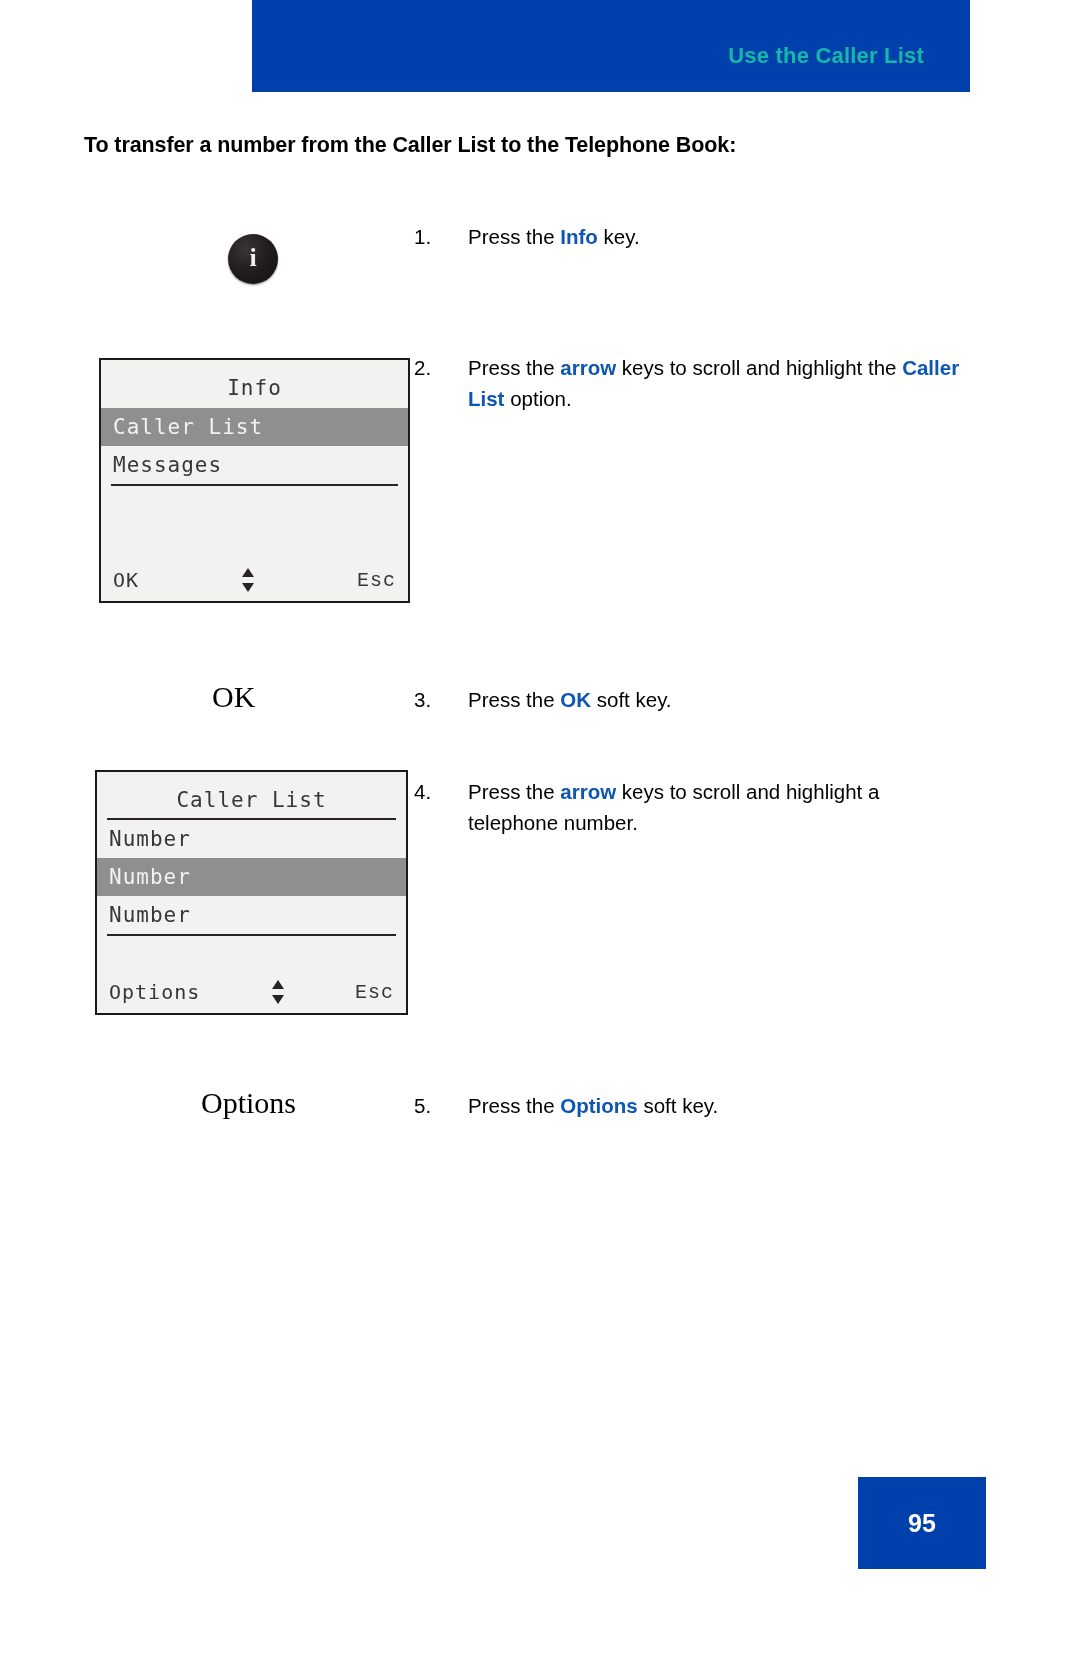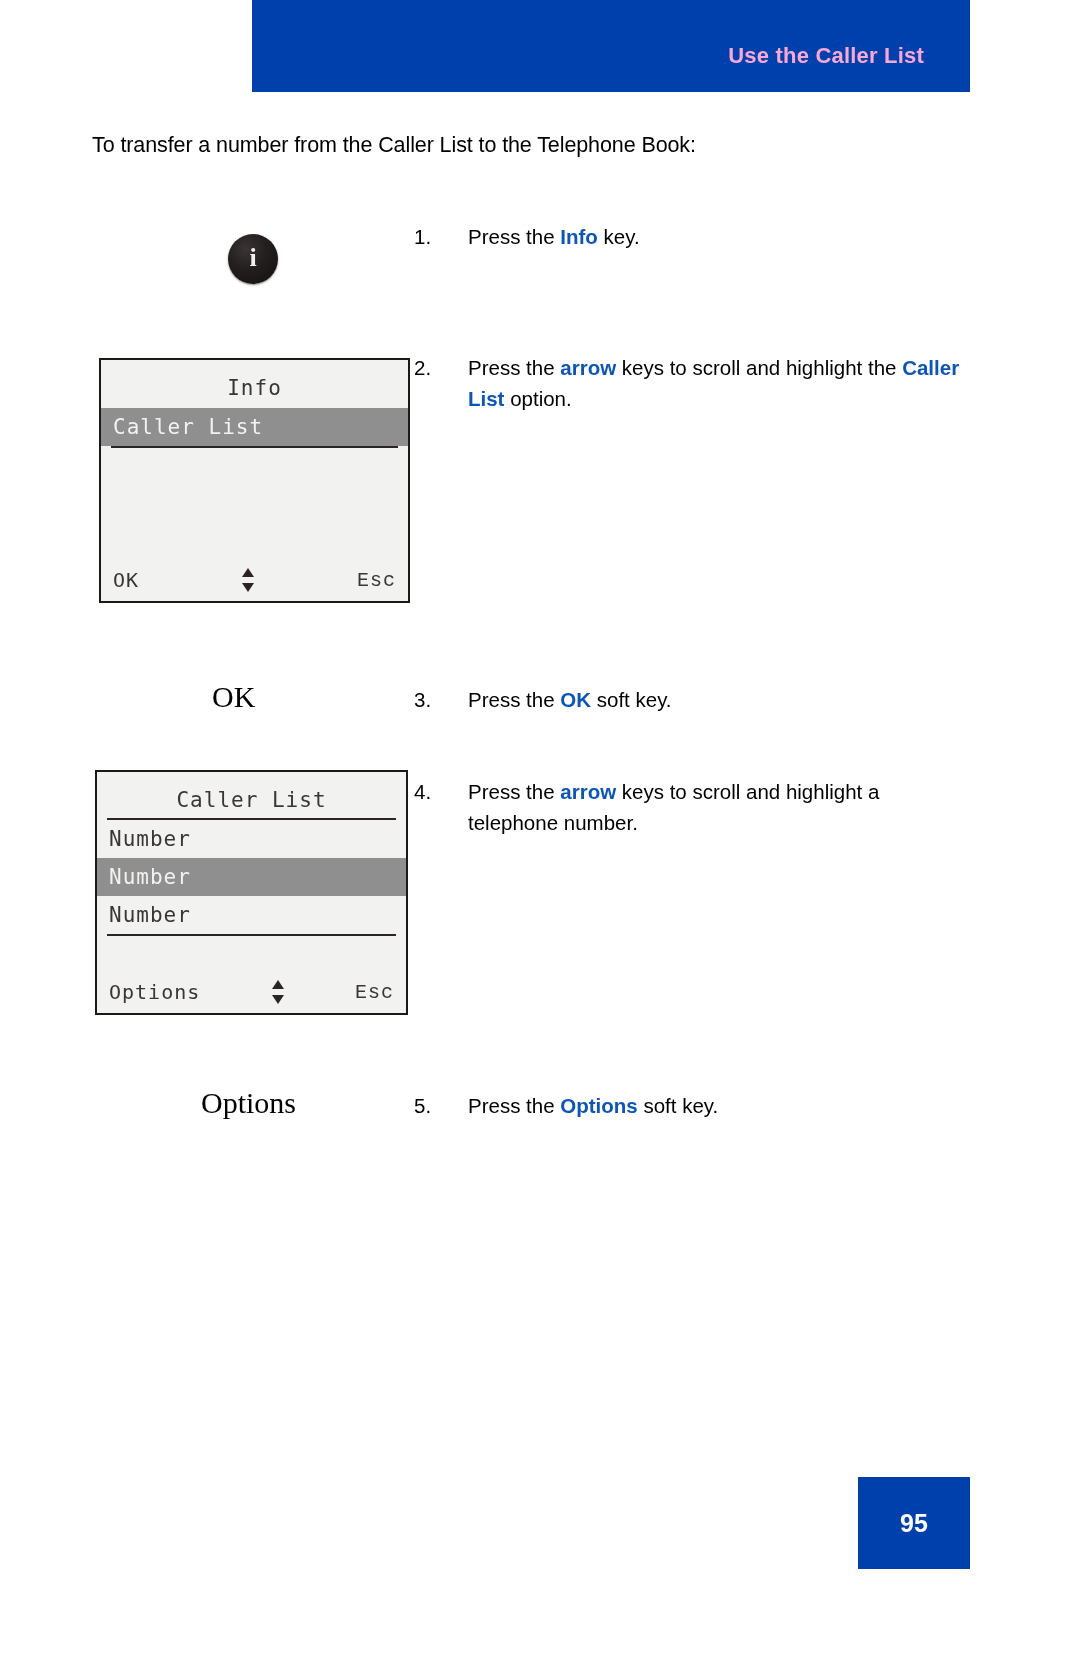--- a/index.html
+++ b/index.html
@@ -23,34 +23,34 @@
     top: 0;
     width: 718px;
     height: 92px;
     background: #0040ad;
   }
   .header-title {
     position: absolute;
     right: 46px;
     top: 56px;
     transform: translateY(-50%);
-    color: #f9a8d4;
+    color: #14b8a6;
     font-size: 22px;
     font-weight: bold;
     letter-spacing: 0.2px;
     white-space: nowrap;
   }
 
   
   .section-heading {
     position: absolute;
-    left: 92px;
+    left: 84px;
     top: 133px;
     font-size: 21.5px;
-    font-weight: normal;
+    font-weight: bold;
     letter-spacing: -0.1px;
     white-space: nowrap;
   }
 
   
   .step {
     position: absolute;
     left: 414px;
     width: 560px;
     font-size: 20.5px;
@@ -213,21 +213,21 @@
     white-space: nowrap;
   }
   .caption-ok { left: 212px; top: 680px; }
   .caption-options { left: 201px; top: 1086px; }
 
   
   .page-badge {
     position: absolute;
     left: 858px;
     top: 1477px;
-    width: 112px;
+    width: 128px;
     height: 92px;
     background: #0040ad;
   }
   .page-badge-num {
     position: absolute;
     left: 0;
     top: 0;
     width: 100%;
     height: 100%;
     display: flex;
@@ -251,20 +251,21 @@
   <div class="info-key-glyph">i</div>
 </div>
 
 <div class="step step-1">
   <span class="step-num">1.</span><span class="step-body"><span>Press the </span><span class="kw">Info</span><span> key.</span></span>
 </div>
 
 <div class="lcd lcd-1">
   <div class="lcd-title">Info</div>
   <div class="lcd-row selected">Caller List</div>
+  <div class="lcd-row">Messages</div>
   <div class="lcd-rule"></div>
   <div class="lcd-softkeys">
     <span class="sk-left">OK</span>
     <span class="sk-mid">
       <span class="arrows-glyph">
         <span class="arrow-up"></span>
         <span class="arrow-dn"></span>
       </span>
     </span>
     <span class="sk-right">Esc</span>

